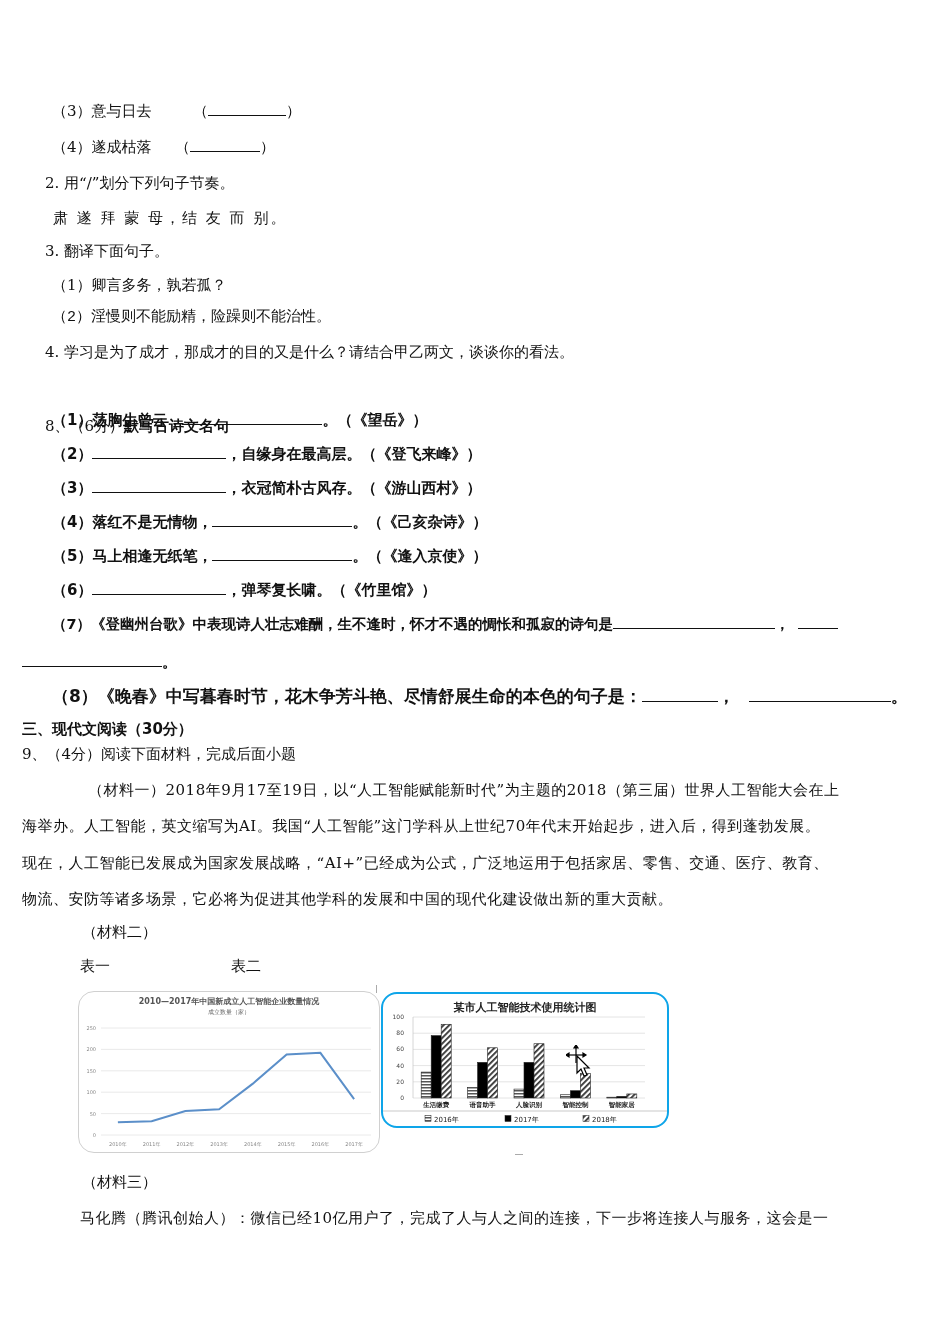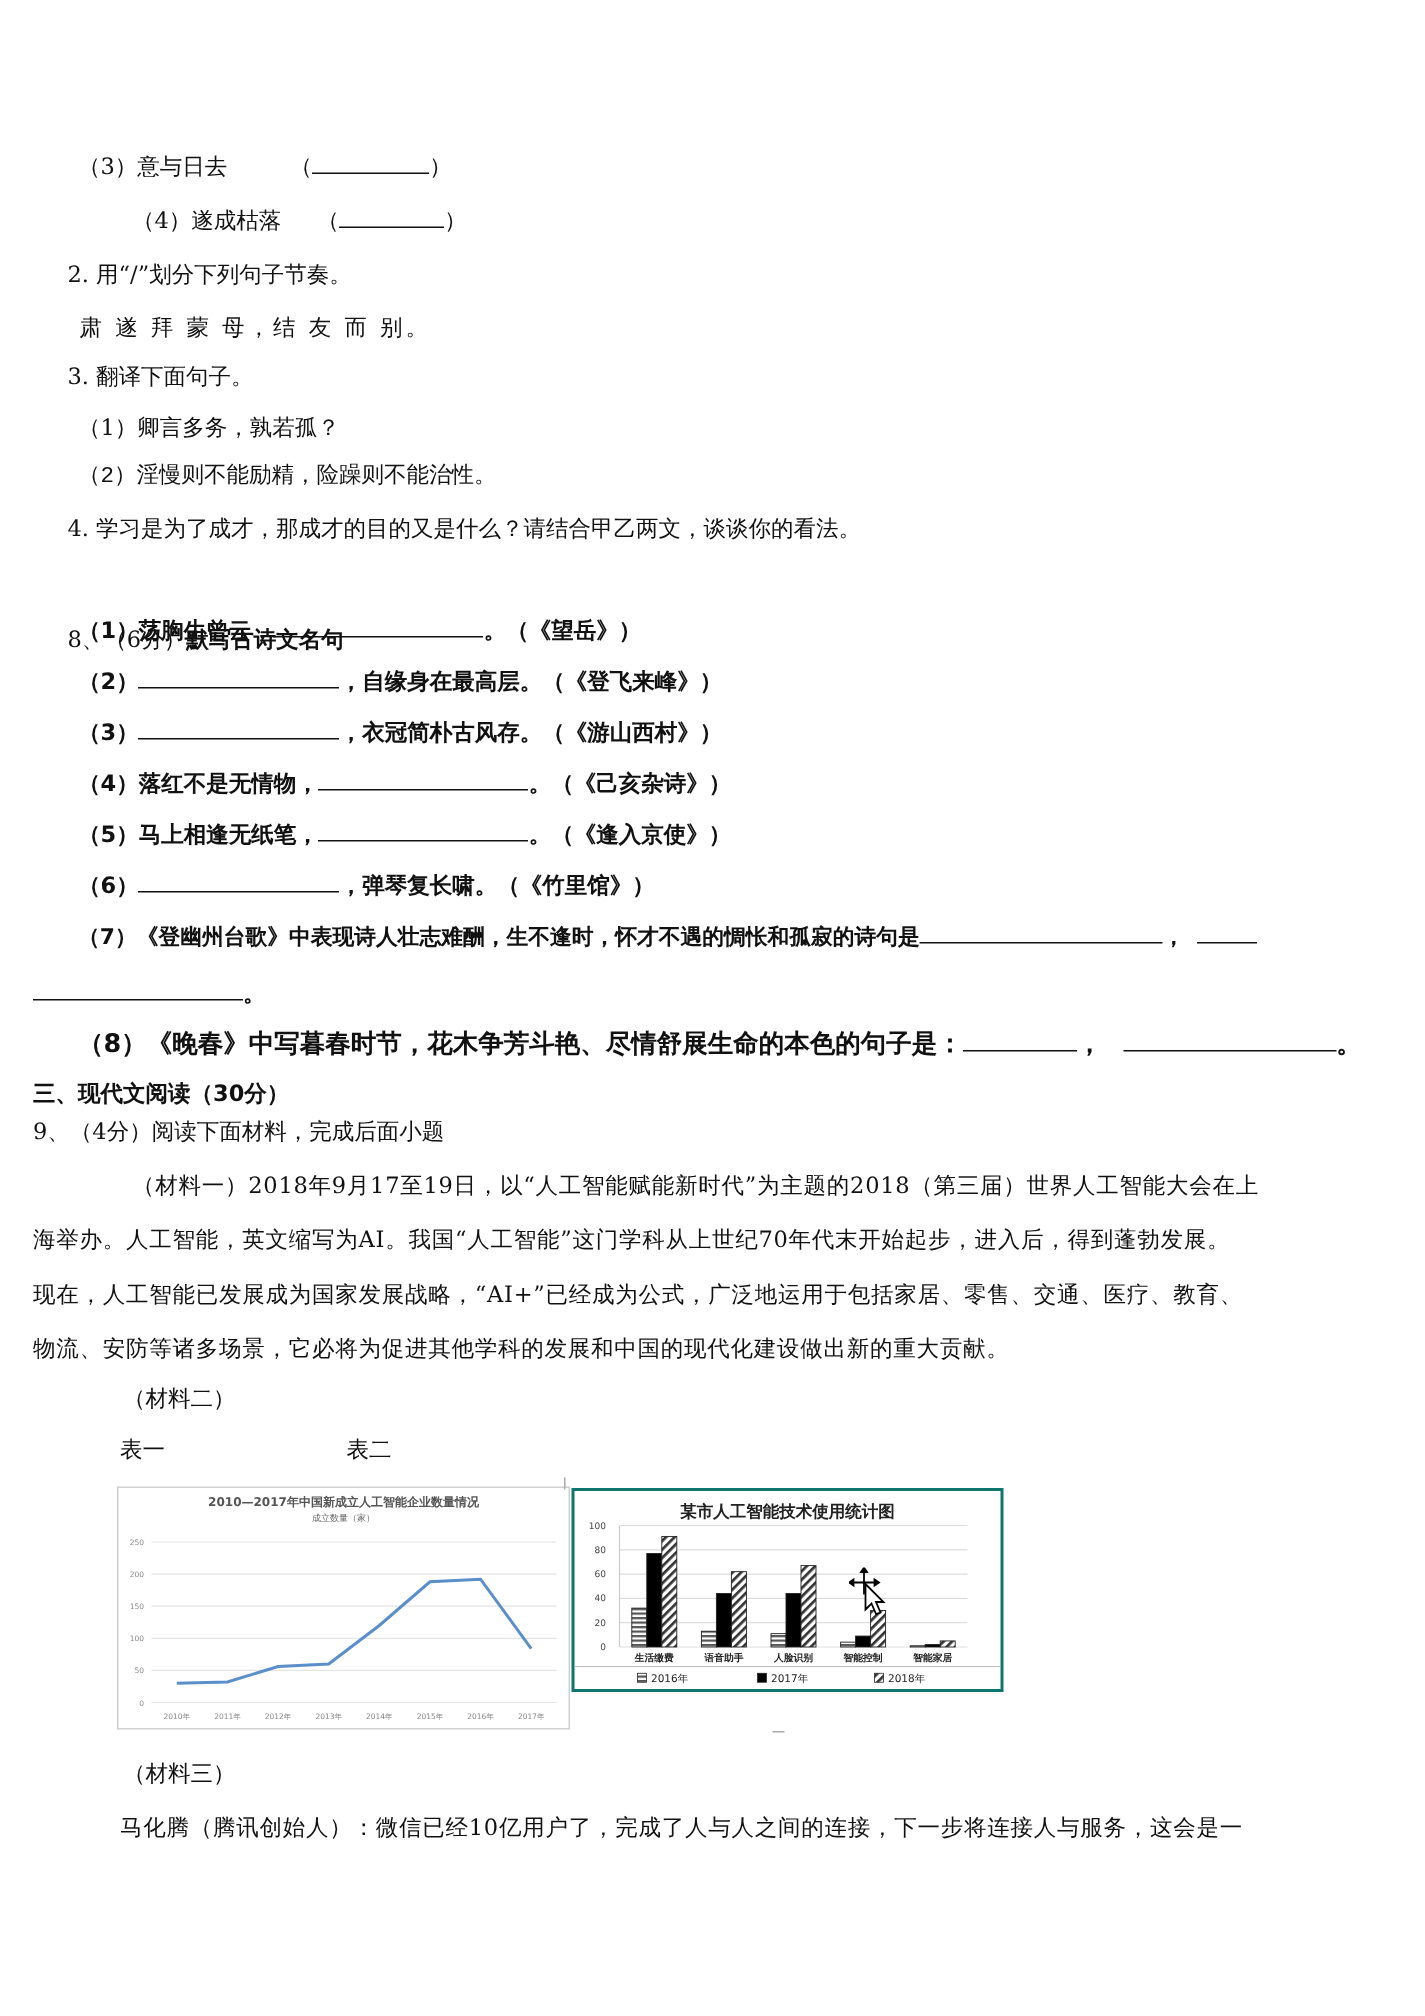--- a/index.html
+++ b/index.html
@@ -5,32 +5,32 @@
   html, body { margin: 0; padding: 0; background: #ffffff; }
   body {
     width: 950px; height: 1344px; position: relative; overflow: hidden;
     font-family: "DejaVu Serif", "Liberation Serif", serif;
     color: #111; font-size: 15px;
   }
   .line { position: absolute; white-space: nowrap; line-height: 20px; }
   .bold { font-weight: bold; font-family: "DejaVu Sans", "Liberation Sans", sans-serif; }
   .blank { display: inline-block; border-bottom: 1px solid #111; height: 14px; vertical-align: baseline; }
   .para { letter-spacing: 0.5px; }
-  .chart-box { position: absolute; }
+  .chart-box { position: absolute; border-radius: 16px; }
   svg text { font-family: "DejaVu Sans", "Liberation Sans", sans-serif; }
 </style>
 </head>
 <body>
 
 <div class="line" style="left:52px; top:101px;">
   <span>（3）意与日去</span>
   <span style="display:inline-block;width:32px;"></span>
   <span>（<span class="blank" style="width:78px;"></span>）</span>
 </div>
-<div class="line" style="left:52px; top:137px;margin-left:36px;">
+<div class="line" style="left:52px; top:137px;">
   <span>（4）遂成枯落</span>
   <span style="display:inline-block;width:14px;"></span>
   <span>（<span class="blank" style="width:70px;"></span>）</span>
 </div>
 
 <div class="line" style="left:45px; top:173px;">2. 用“/”划分下列句子节奏。</div>
 <div class="line" style="left:53px; top:208px; letter-spacing:2px;">肃 遂 拜 蒙 母，结 友 而 别。</div>
 
 <div class="line" style="left:45px; top:241px;">3. 翻译下面句子。</div>
 <div class="line" style="left:52px; top:275px;">（1）卿言多务，孰若孤？</div>
@@ -110,21 +110,21 @@
         <text x="140.125" y="154" text-anchor="middle" font-size="5" fill="#888">2013年</text>
         <text x="173.875" y="154" text-anchor="middle" font-size="5" fill="#888">2014年</text>
         <text x="207.625" y="154" text-anchor="middle" font-size="5" fill="#888">2015年</text>
         <text x="241.375" y="154" text-anchor="middle" font-size="5" fill="#888">2016年</text>
         <text x="275.125" y="154" text-anchor="middle" font-size="5" fill="#888">2017年</text>
       </g>
     <polyline id="lc-line" fill="none" stroke="#5b8fc9" stroke-width="2" points="38.875,130.16 72.625,129.304 106.375,119.032 140.125,117.32 173.875,91.64 207.625,62.536 241.375,60.824 275.125,107.048"></polyline>
   </svg>
 </div>
 
-<div class="chart-box" style="left:381px; top:992px; width:284px; height:132px; border:2px solid #0f766e; background:#fff;">
+<div class="chart-box" style="left:381px; top:992px; width:284px; height:132px; border:2px solid #0ea5e9; background:#fff;">
   <svg width="284" height="132" viewBox="0 0 284 132">
     <defs>
       <pattern id="hstripe" width="4" height="3" patternUnits="userSpaceOnUse">
         <rect width="4" height="3" fill="#fff"></rect>
         <rect width="4" height="1.5" fill="#555"></rect>
       </pattern>
       <pattern id="dstripe" width="4" height="4" patternUnits="userSpaceOnUse" patternTransform="rotate(45)">
         <rect width="4" height="4" fill="#fff"></rect>
         <rect width="1.8" height="4" fill="#333"></rect>
       </pattern>

